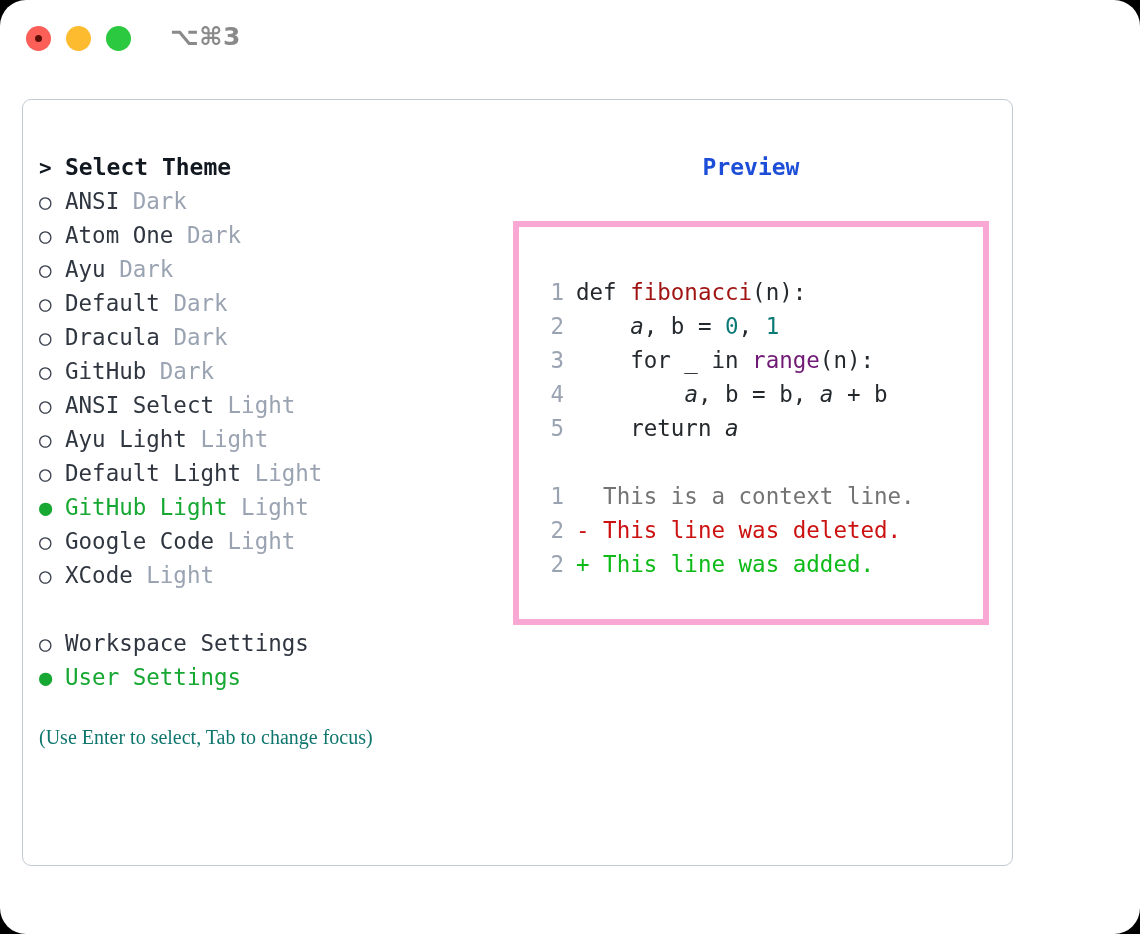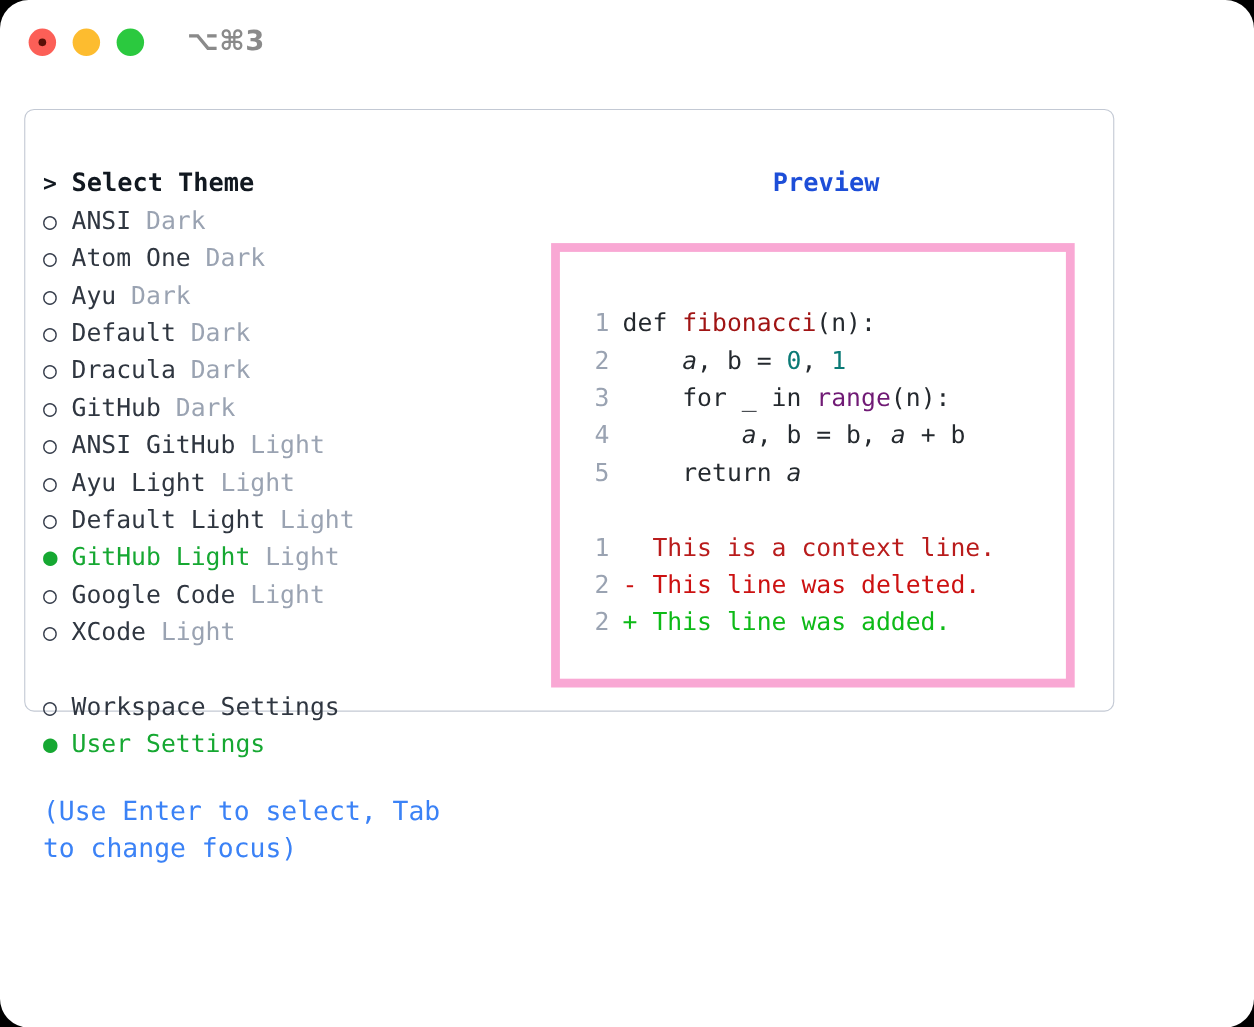--- a/index.html
+++ b/index.html
@@ -59,21 +59,21 @@
     letter-spacing: 0.5px;
     font-family: "DejaVu Sans", "Liberation Sans", sans-serif;
   }
 
   
   #panel {
     position: absolute;
     left: 22px;
     top: 99px;
     width: 991px;
-    height: 548px;
+    height: 767px;
     border: 1.6px solid #c3c9d4;
     border-radius: 9px;
     box-sizing: border-box;
     background: #ffffff;
   }
 
   
   #left-col {
     position: absolute;
     left: 16px;
@@ -114,48 +114,50 @@
   }
   .row.section-title {
     font-weight: bold;
     color: #111820;
     padding-left: 26px;
     font-size: 23px;
   }
   .spacer { height: 34px; }
   #hint {
     margin-top: 26px;
-    font-size: 24px;
-    line-height: 34px;
-    color: #3b82f6;
+    font-size: 20px;
+    line-height: 34px;
+    color: #0f766e;
     width: 400px;
+    font-family: Liberation Serif, serif;
   }
 
   
   #right-col {
     position: absolute;
     left: 478px;
     top: 50px;
     width: 500px;
   }
   #preview-title {
     font-size: 23px;
     font-weight: bold;
     color: #1d4ed8;
     line-height: 34px;
     text-align: center;
   }
   #preview-box {
     margin-top: 37px;
     width: 476px;
     height: 404px;
-    border: 8px solid #f9a8d4;
+    border: 6px solid #f9a8d4;
     box-sizing: border-box;
     background: #ffffff;
     position: relative;
+    margin-left: 12px;
   }
   #code {
     position: absolute;
     left: 19px;
     top: 48px;
     font-size: 22.5px;
     line-height: 34px;
     white-space: pre;
   }
   .ln {
@@ -164,21 +166,21 @@
     text-align: right;
     color: #9aa3b2;
   }
   .gutter-gap { display: inline-block; width: 12px; }
   .tok-plain { color: #24292e; }
   .tok-kw    { color: #24292e; }
   .tok-fn    { color: #a01414; }
   .tok-num   { color: #0b7a76; }
   .tok-builtin { color: #701a75; }
   .tok-var   { color: #24292e; font-style: italic; }
-  .diff-ctx  { color: #b91c1c; }
+  .diff-ctx  { color: #737373; }
   .diff-del  { color: #cc1111; }
   .diff-add  { color: #0dba17; }
   .blank-line { height: 34px; }
 </style>
 </head>
 <body>
 
 <div id="window">
 
   <div id="titlebar">
@@ -196,21 +198,21 @@
         <span class="marker caret">&gt;</span><span>Select Theme</span>
       </div>
 
       <div id="theme-rows">
           <div class="row"><span class="marker">○</span><span class="label">ANSI</span> <span class="variant">Dark</span></div>
           <div class="row"><span class="marker">○</span><span class="label">Atom One</span> <span class="variant">Dark</span></div>
           <div class="row"><span class="marker">○</span><span class="label">Ayu</span> <span class="variant">Dark</span></div>
           <div class="row"><span class="marker">○</span><span class="label">Default</span> <span class="variant">Dark</span></div>
           <div class="row"><span class="marker">○</span><span class="label">Dracula</span> <span class="variant">Dark</span></div>
           <div class="row"><span class="marker">○</span><span class="label">GitHub</span> <span class="variant">Dark</span></div>
-          <div class="row"><span class="marker">○</span><span class="label">ANSI GitHub</span> <span class="variant">Light</span></div>
+          <div class="row"><span class="marker">○</span><span class="label">ANSI Select</span> <span class="variant">Light</span></div>
           <div class="row"><span class="marker">○</span><span class="label">Ayu Light</span> <span class="variant">Light</span></div>
           <div class="row"><span class="marker">○</span><span class="label">Default Light</span> <span class="variant">Light</span></div>
           <div class="row"><span class="marker sel">●</span><span class="label green">GitHub Light</span> <span class="variant">Light</span></div>
           <div class="row"><span class="marker">○</span><span class="label">Google Code</span> <span class="variant">Light</span></div>
           <div class="row"><span class="marker">○</span><span class="label">XCode</span> <span class="variant">Light</span></div>
         </div>
 
       <div class="spacer"></div>
 
 

